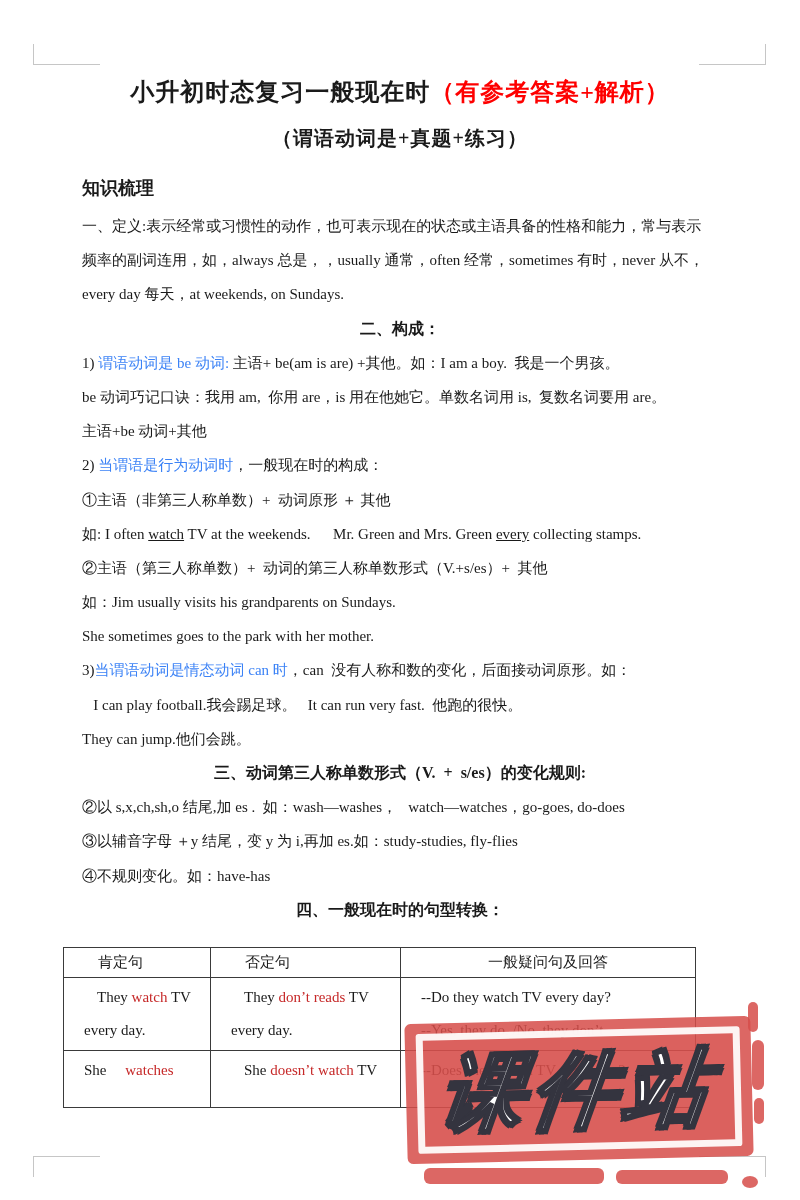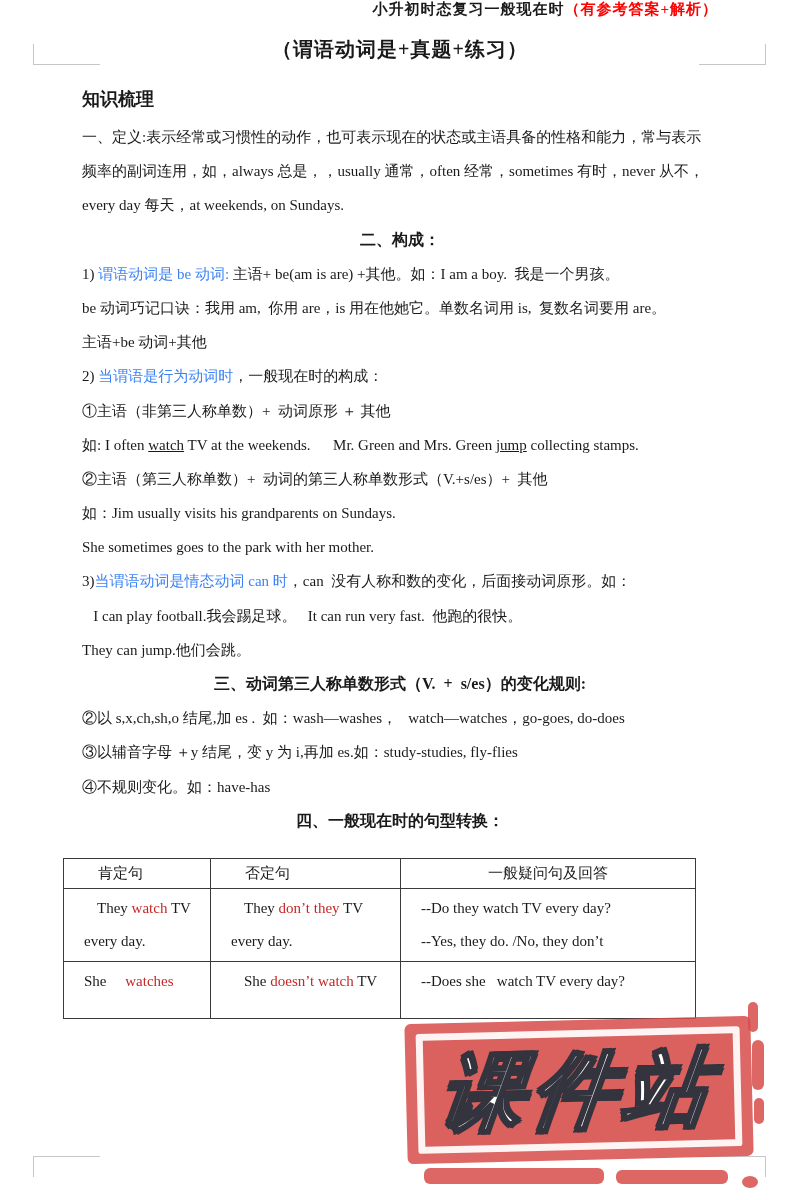--- a/index.html
+++ b/index.html
@@ -9,21 +9,21 @@
     overflow:hidden;
   }
   
   .mark{position:absolute;width:66px;height:20px;}
   .mark.tl{left:33px;top:44px;border-left:1px solid #c6c6c6;border-bottom:1px solid #c6c6c6;}
   .mark.tr{left:699px;top:44px;border-right:1px solid #c6c6c6;border-bottom:1px solid #c6c6c6;}
   .mark.bl{left:33px;top:1156px;border-left:1px solid #c6c6c6;border-top:1px solid #c6c6c6;}
   .mark.br{left:699px;top:1156px;border-right:1px solid #c6c6c6;border-top:1px solid #c6c6c6;}
 
   .doc{position:absolute;left:82px;top:0;width:636px;}
-  .title{text-align:right;font-size:15px;font-weight:bold;white-space:nowrap;letter-spacing:1px;}
+  .title{margin-top:76px;text-align:center;font-size:24px;font-weight:bold;white-space:nowrap;letter-spacing:1px;}
   .title .t-red{color:#fe0000;}
   .subtitle{margin-top:17px;text-align:center;font-size:20px;font-weight:bold;letter-spacing:1px;}
   .kb{margin-top:24px;font-size:18px;font-weight:bold;}
   .lines{margin-top:9px;}
   .line{height:34.2px;line-height:34.2px;font-size:15px;white-space:pre;overflow:visible;}
   .line.h{font-weight:bold;font-size:16px;text-align:center;}
   .seg-b{font-weight:normal;}
   .seg-r{color:#3b82f6;}
   .seg-u{text-decoration:underline;}
 
@@ -91,21 +91,21 @@
   <div class="lines">
     <div class="line"><span class="seg-b">一、定义:</span><span>表示经常或习惯性的动作，也可表示现在的状态或主语具备的性格和能力，常与表示</span></div>
     <div class="line"><span>频率的副词连用，如，always 总是，，usually 通常，often 经常，sometimes 有时，never 从不，</span></div>
     <div class="line"><span>every day 每天，at weekends, on Sundays.</span></div>
     <div class="line h"><span>二、构成：</span></div>
     <div class="line"><span>1) </span><span class="seg-r">谓语动词是 be 动词:</span><span> 主语+ be(am is are) +其他。如：I am a boy.  我是一个男孩。</span></div>
     <div class="line"><span>be 动词巧记口诀：我用 am,  你用 are，is 用在他她它。单数名词用 is,  复数名词要用 are。</span></div>
     <div class="line"><span>主语+be 动词+其他</span></div>
     <div class="line"><span>2) </span><span class="seg-r">当谓语是行为动词时</span><span>，一般现在时的构成：</span></div>
     <div class="line"><span>①主语（非第三人称单数）+  动词原形 ＋ 其他</span></div>
-    <div class="line"><span>如: I often </span><span class="seg-u">watch</span><span> TV at the weekends.      Mr. Green and Mrs. Green </span><span class="seg-u">jump</span><span> collecting stamps.</span></div>
+    <div class="line"><span>如: I often </span><span class="seg-u">watch</span><span> TV at the weekends.      Mr. Green and Mrs. Green </span><span class="seg-u">every</span><span> collecting stamps.</span></div>
     <div class="line"><span>②主语（第三人称单数）+  动词的第三人称单数形式（V.+s/es）+  其他</span></div>
     <div class="line"><span>如：Jim usually visits his grandparents on Sundays.</span></div>
     <div class="line"><span>She sometimes goes to the park with her mother.</span></div>
     <div class="line"><span>3)</span><span class="seg-r">当谓语动词是情态动词 can 时</span><span>，can  没有人称和数的变化，后面接动词原形。如：</span></div>
     <div class="line"><span>   I can play football.我会踢足球。   It can run very fast.  他跑的很快。</span></div>
     <div class="line"><span>They can jump.他们会跳。</span></div>
     <div class="line h"><span>三、动词第三人称单数形式（V.  +  s/es）的变化规则:</span></div>
     <div class="line"><span>②以 s,x,ch,sh,o 结尾,加 es .  如：wash—washes，   watch—watches，go-goes, do-does</span></div>
     <div class="line"><span>③以辅音字母 ＋y 结尾，变 y 为 i,再加 es.如：study-studies, fly-flies</span></div>
     <div class="line"><span>④不规则变化。如：have-has</span></div>
@@ -124,21 +124,21 @@
       <td class="c3">
             <div class="cl hdr hdr3">一般疑问句及回答</div>
           </td>
     </tr>
     <tr class="r1">
       <td class="c1">
         <div class="cl pad1 first"><span>They </span><span class="t-red2">watch</span><span> TV</span></div>
         <div class="cl">every day.</div>
       </td>
       <td class="c2">
-        <div class="cl pad1 first"><span>They </span><span class="t-red2">don’t they</span><span> TV</span></div>
+        <div class="cl pad1 first"><span>They </span><span class="t-red2">don’t reads</span><span> TV</span></div>
         <div class="cl">every day.</div>
       </td>
       <td class="c3">
         <div class="cl first">--Do they watch TV every day?</div>
         <div class="cl">--Yes, they do. /No, they don’t</div>
       </td>
     </tr>
     <tr class="r2">
       <td class="c1">
         <div class="cl first"><span>She     </span><span class="t-red2">watches</span></div>

